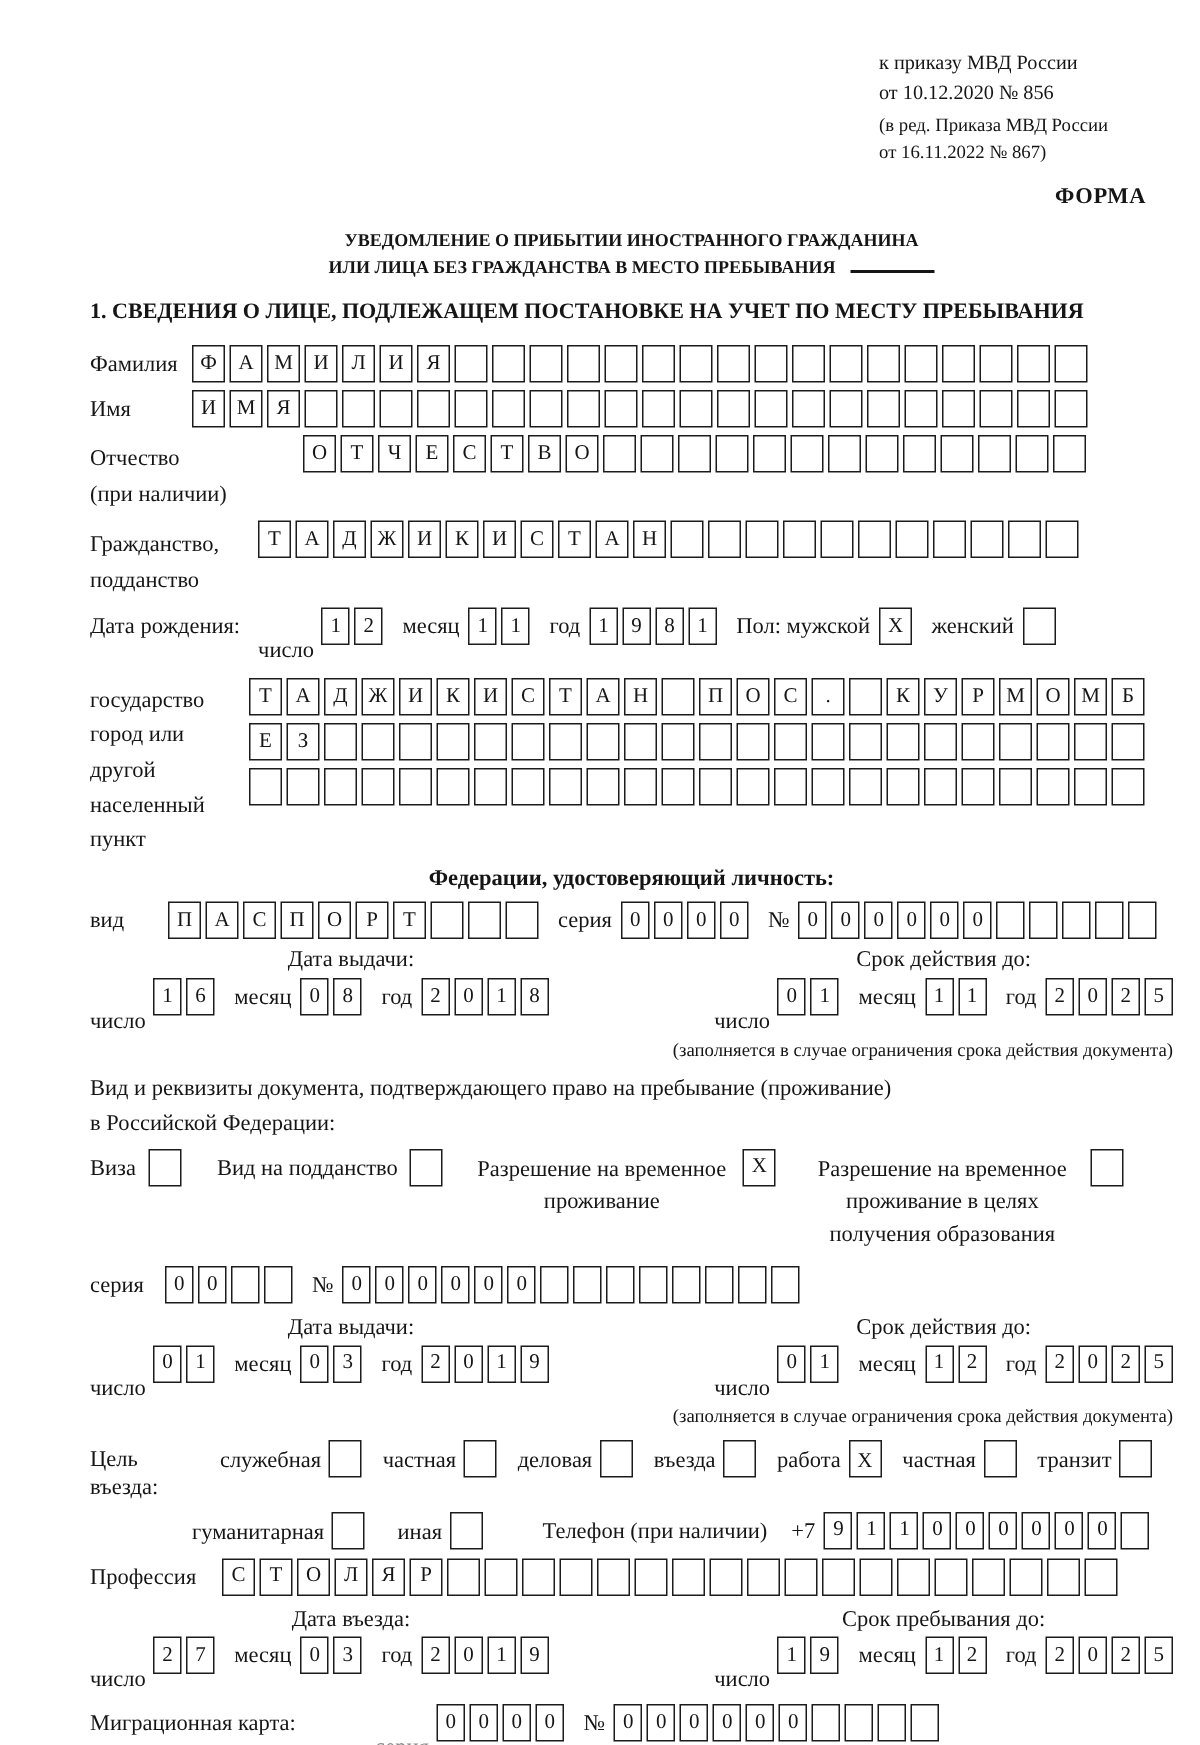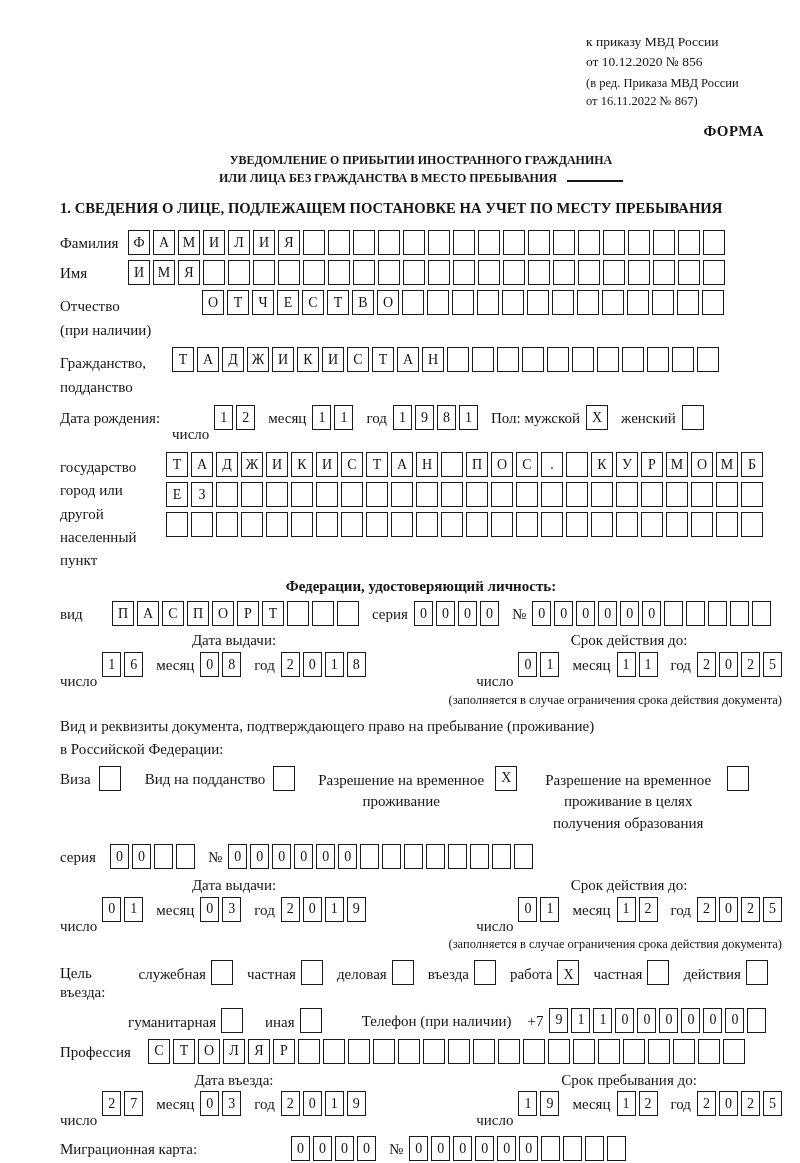--- a/index.html
+++ b/index.html
@@ -541,21 +541,21 @@
           <span class="cell">X</span>
         </span>
       </span>
     <span class="pair">
         <span>частная</span>
         <span class="cells">
           <span class="cell"></span>
         </span>
       </span>
     <span class="pair">
-        <span>действия</span>
+        <span>транзит</span>
         <span class="cells">
           <span class="cell"></span>
         </span>
       </span>
   </div>
 
   <div class="purp" style="padding-left:68px">
     <span class="pair">
         <span>гуманитарная</span>
         <span class="cells">

